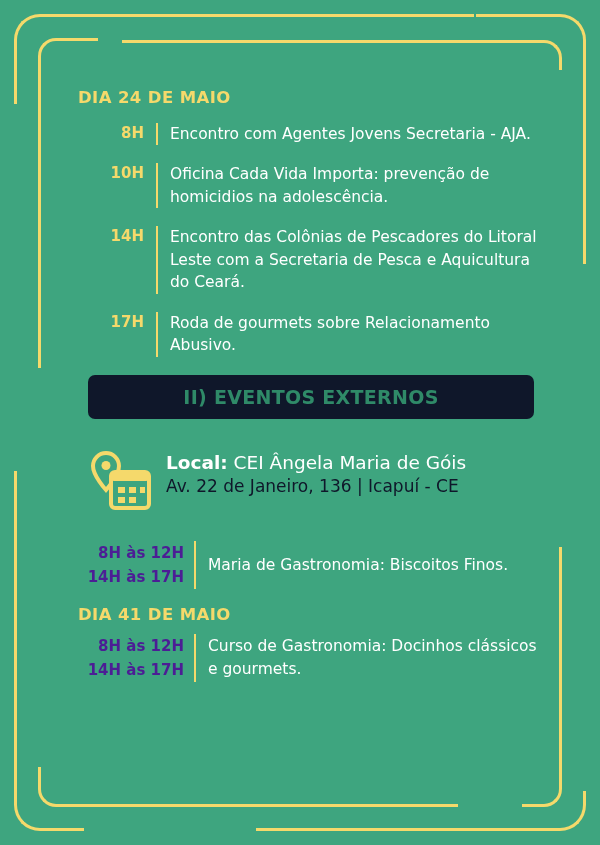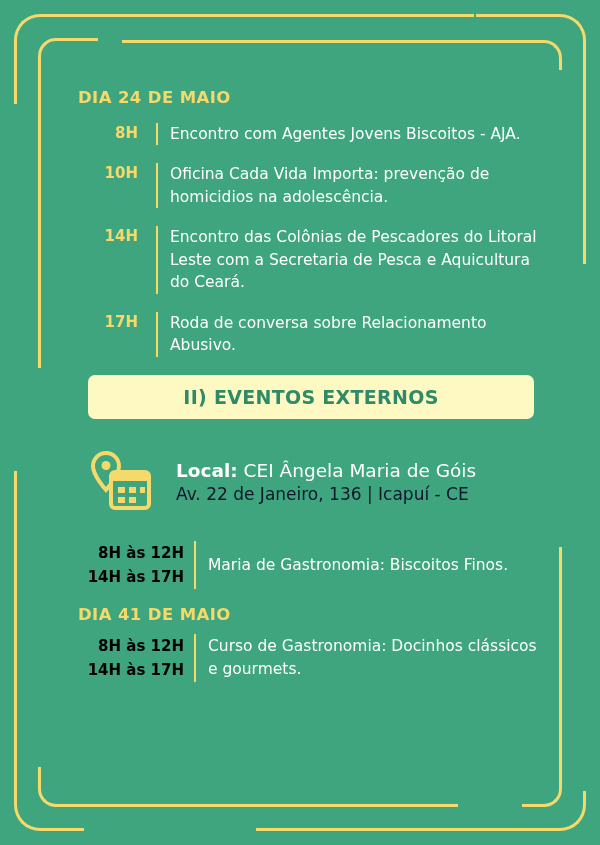--- a/index.html
+++ b/index.html
@@ -95,21 +95,21 @@
     display: flex;
     align-items: flex-start;
     margin-bottom: 18px;
   }
   .sched-time {
     color: #f5d96b;
     font-weight: bold;
     font-size: 15px;
     width: 78px;
     text-align: right;
-    padding-right: 18px;
+    padding-right: 12px;
     flex: none;
     line-height: 1.45;
     white-space: pre-line;
   }
   .sched-sep {
     width: 2px;
     background: #f5d96b;
     align-self: stretch;
     flex: none;
     margin-right: 12px;
@@ -117,37 +117,36 @@
   .sched-desc {
     color: #ffffff;
     font-size: 15.5px;
     line-height: 1.45;
     flex: 1;
     font-family: "DejaVu Sans", sans-serif;
   }
 
   
   .banner {
-    background: #fef9c3;
+    background: #0f172a;
     color: #2f8a68;
     font-weight: bold;
     font-size: 19px;
     text-align: center;
     border-radius: 7px;
     padding: 11px 10px;
     margin: 16px 10px 26px 10px;
     letter-spacing: 0.3px;
   }
 
   
   .location {
     display: flex;
-    align-items: center;
+    align-items: flex-start;
     margin: 0 0 26px 8px;
-    gap: 10px;
   }
   .loc-icon {
     flex: none;
     width: 68px;
     height: 68px;
     margin-right: 12px;
     margin-top: 2px;
   }
   .loc-text {
     padding-top: 6px;
@@ -167,21 +166,21 @@
   }
 
   .group { margin-bottom: 4px; }
 
   .grp-row {
     display: flex;
     align-items: center;
     margin-bottom: 4px;
   }
   .grp-times {
-    color: #000000;
+    color: #4c1d95;
     font-weight: bold;
     font-size: 15px;
     width: 116px;
     text-align: right;
     padding-right: 10px;
     flex: none;
     line-height: 1.6;
   }
   .grp-sep {
     width: 2px;
@@ -211,36 +210,36 @@
 <div class="frame-corner c-br-in"></div>
 
 <div class="content">
 
   <h2 class="day-heading">DIA 24 DE MAIO</h2>
 
   <div class="schedule">
     <div class="sched-row">
       <div class="sched-time">8H</div>
       <div class="sched-sep"></div>
-      <div class="sched-desc">Encontro com Agentes Jovens Biscoitos - AJA.</div>
+      <div class="sched-desc">Encontro com Agentes Jovens Secretaria - AJA.</div>
     </div>
     <div class="sched-row">
       <div class="sched-time">10H</div>
       <div class="sched-sep"></div>
       <div class="sched-desc">Oficina Cada Vida Importa: prevenção de homicidios na adolescência.</div>
     </div>
     <div class="sched-row">
       <div class="sched-time">14H</div>
       <div class="sched-sep"></div>
       <div class="sched-desc">Encontro das Colônias de Pescadores do Litoral Leste com a Secretaria de Pesca e Aquicultura do Ceará.</div>
     </div>
     <div class="sched-row">
       <div class="sched-time">17H</div>
       <div class="sched-sep"></div>
-      <div class="sched-desc">Roda de conversa sobre Relacionamento Abusivo.</div>
+      <div class="sched-desc">Roda de gourmets sobre Relacionamento Abusivo.</div>
     </div>
   </div>
 
   <div class="banner">II) EVENTOS EXTERNOS</div>
 
   <div class="location">
     <div class="loc-icon">
       <svg viewBox="0 0 68 68" width="68" height="68" aria-hidden="true">
         <path d="M20 6c-7.2 0-13 5.8-13 13 0 9.8 13 24 13 24s13-14.2 13-24c0-7.2-5.8-13-13-13z" fill="none" stroke="#f5d96b" stroke-width="4"></path>
         <circle cx="20" cy="18.5" r="4.5" fill="#f5d96b"></circle>

